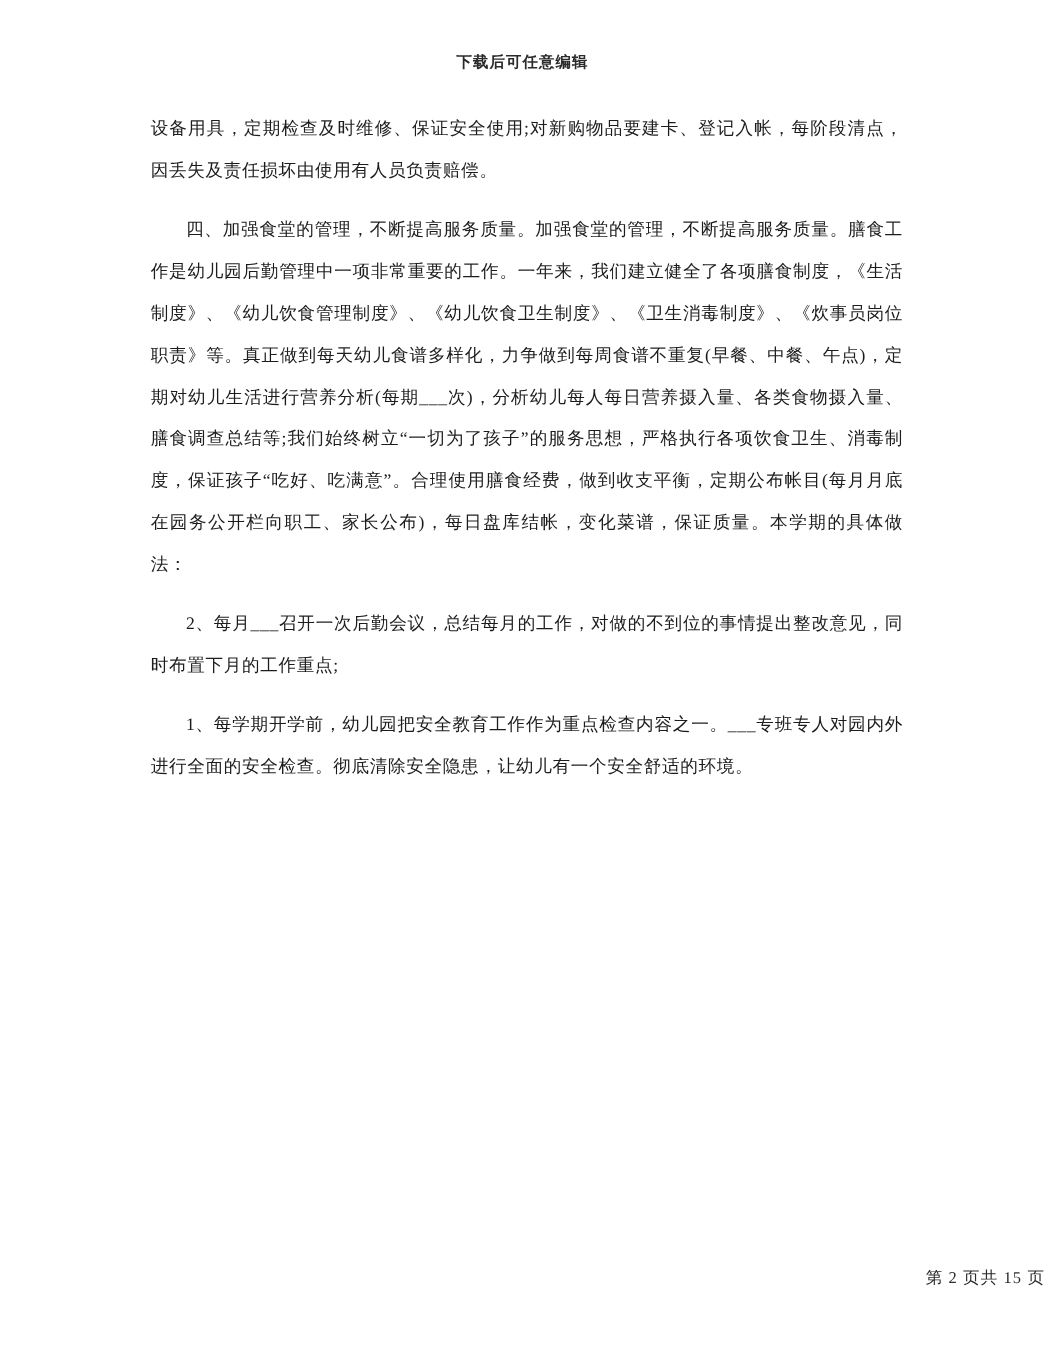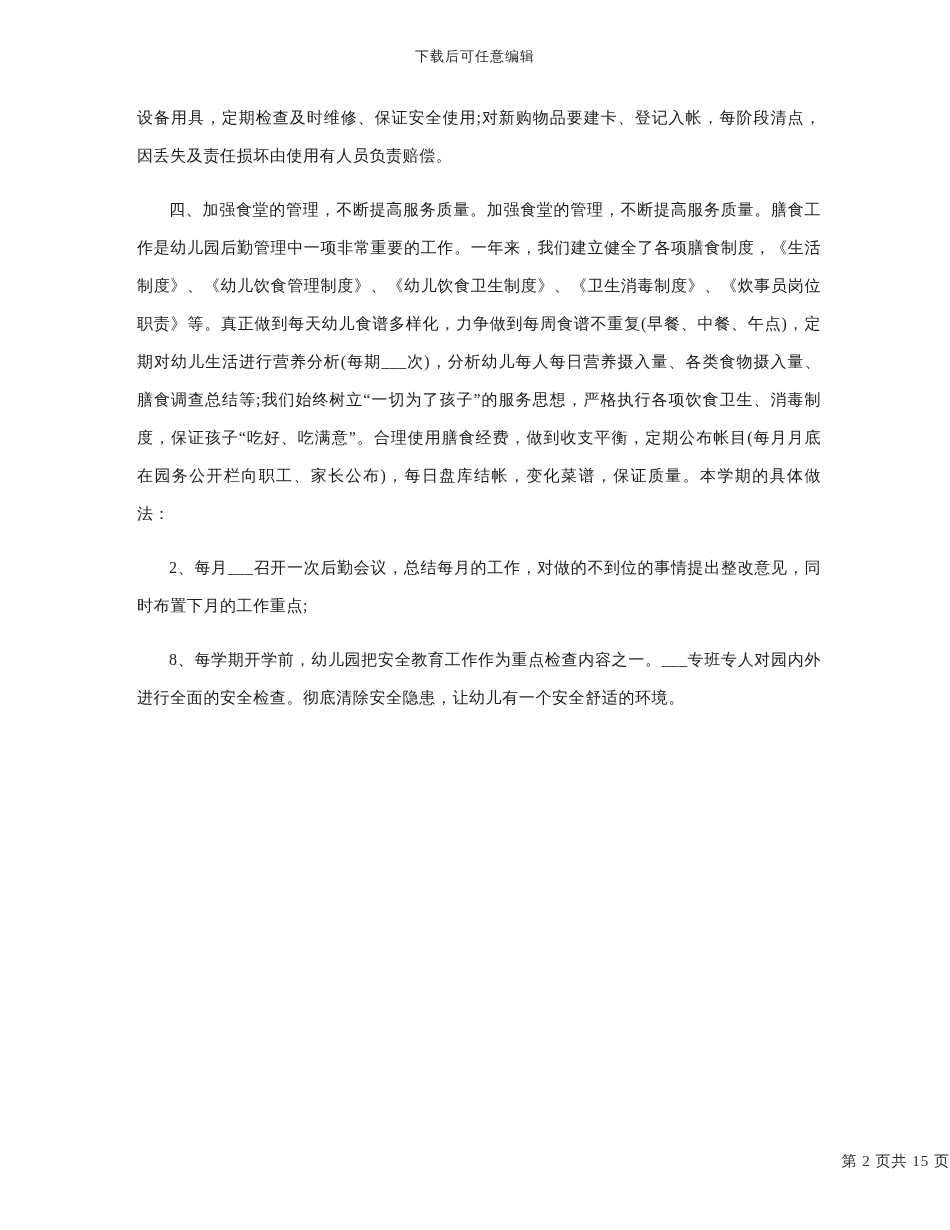--- a/index.html
+++ b/index.html
@@ -18,20 +18,21 @@
   }
   .header {
     position: absolute;
     top: 48px;
     left: 0;
     width: 100%;
     text-align: center;
     font-size: 14px;
     letter-spacing: 1px;
     color: #2b2b2b;
+    font-weight: bold;
   }
   .content {
     position: absolute;
     top: 99px;
     left: 137px;
     width: 684px;
     font-size: 16px;
     line-height: 38px;
     letter-spacing: 0.6px;
     text-align: justify;
@@ -59,17 +60,17 @@
 </head>
 <body>
 
 <div class="page">
   <div class="header">下载后可任意编辑</div>
 
   <div class="content">
       <p class="">设备用具，定期检查及时维修、保证安全使用;对新购物品要建卡、登记入帐，每阶段清点，因丢失及责任损坏由使用有人员负责赔偿。</p>
       <p class="indent">四、加强食堂的管理，不断提高服务质量。加强食堂的管理，不断提高服务质量。膳食工作是幼儿园后勤管理中一项非常重要的工作。一年来，我们建立健全了各项膳食制度，《生活制度》、《幼儿饮食管理制度》、《幼儿饮食卫生制度》、《卫生消毒制度》、《炊事员岗位职责》等。真正做到每天幼儿食谱多样化，力争做到每周食谱不重复(早餐、中餐、午点)，定期对幼儿生活进行营养分析(每期___次)，分析幼儿每人每日营养摄入量、各类食物摄入量、膳食调查总结等;我们始终树立“一切为了孩子”的服务思想，严格执行各项饮食卫生、消毒制度，保证孩子“吃好、吃满意”。合理使用膳食经费，做到收支平衡，定期公布帐目(每月月底在园务公开栏向职工、家长公布)，每日盘库结帐，变化菜谱，保证质量。本学期的具体做法：</p>
       <p class="indent">2、每月___召开一次后勤会议，总结每月的工作，对做的不到位的事情提出整改意见，同时布置下月的工作重点;</p>
-      <p class="indent">8、每学期开学前，幼儿园把安全教育工作作为重点检查内容之一。___专班专人对园内外进行全面的安全检查。彻底清除安全隐患，让幼儿有一个安全舒适的环境。</p>
+      <p class="indent">1、每学期开学前，幼儿园把安全教育工作作为重点检查内容之一。___专班专人对园内外进行全面的安全检查。彻底清除安全隐患，让幼儿有一个安全舒适的环境。</p>
     </div>
 
   <div class="footer">第 2 页共 15 页</div>
 </div>
 
 </body></html>

